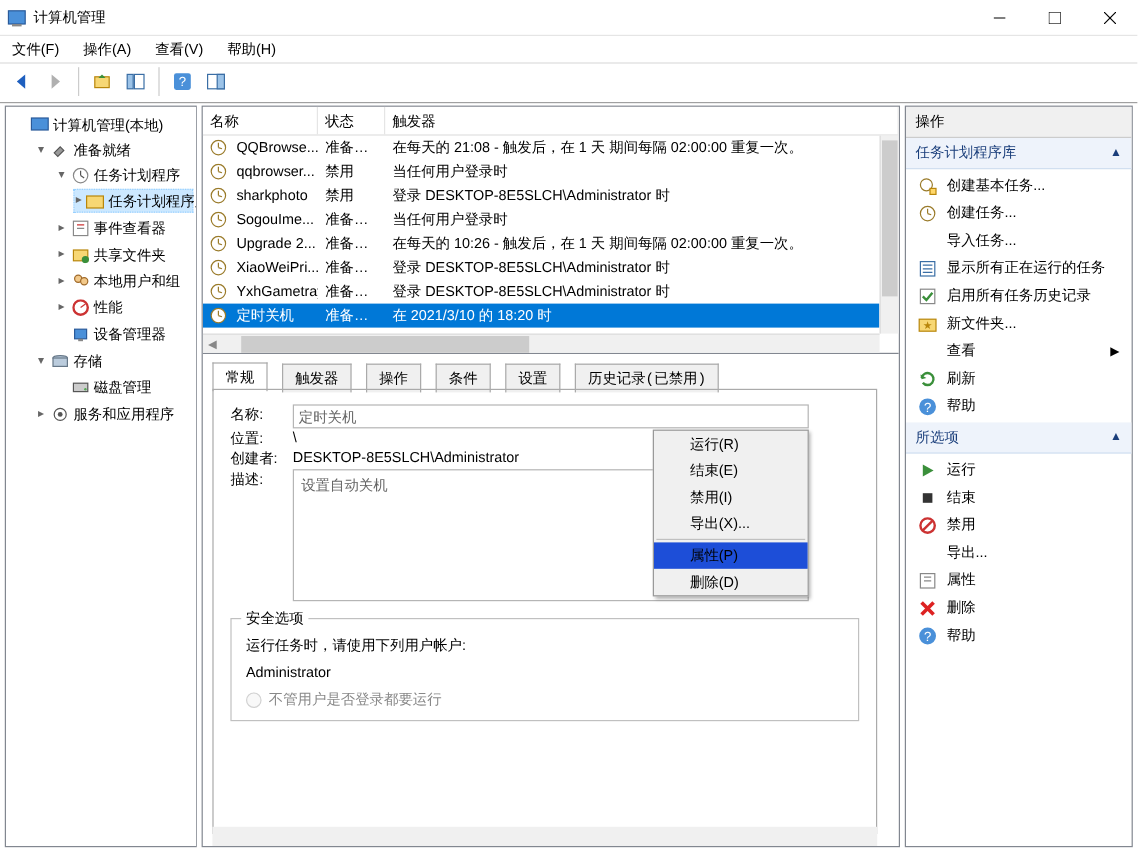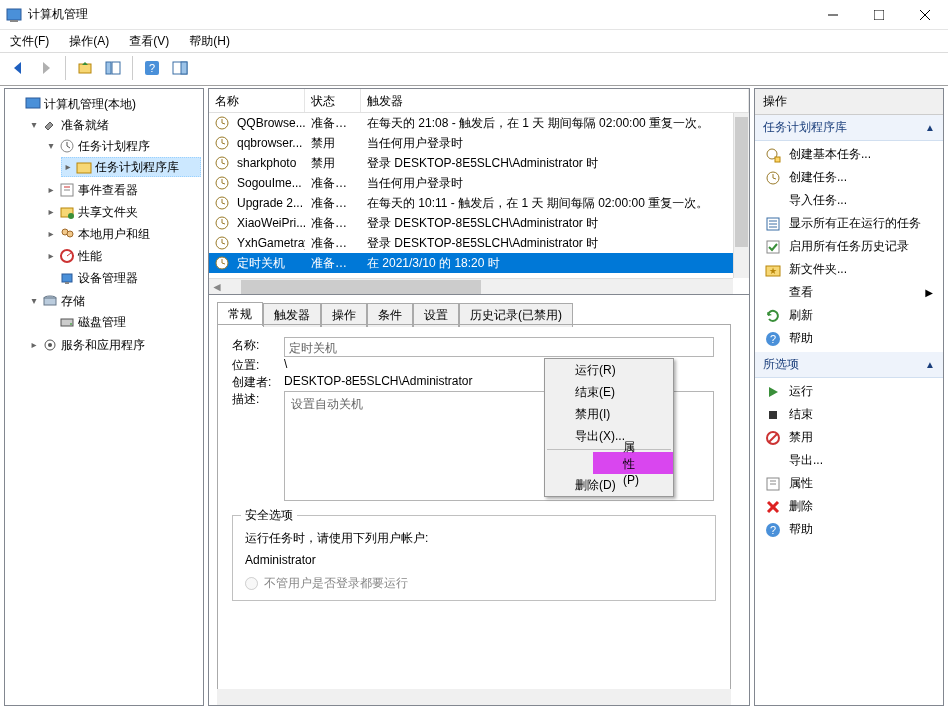--- a/index.html
+++ b/index.html
@@ -9,21 +9,21 @@
 .titlebar .title { flex:1; }
 .titlebar .ctrls { display:flex; }
 .titlebar .ctrls div { width:46px; height:30px; display:flex; align-items:center; justify-content:center; }
 .menubar { height: 22px; padding: 2px 6px 0 6px; display:flex; gap:12px; }
 .menubar span { padding: 1px 4px; }
 .toolbar { height: 32px; padding: 3px 6px; display:flex; align-items:center; gap:4px; border-top:1px solid #dcdcdc; border-bottom:1px solid #fff; }
 .tbtn { width:24px; height:24px; display:flex; align-items:center; justify-content:center; border:1px solid transparent; }
 .divider-v { width:1px; height:24px; background:#ccc; margin:0 3px; }
 .workspace { position: absolute; left:0; right:0; top:85px; bottom:0; border-top:1px solid #a0a0a0; display:flex; padding: 2px 4px 4px 4px; gap:4px;}
 .col { border:1px solid #828790; background:#fff; overflow:hidden; }
-.tree-col { width:200px; padding:4px 2px; overflow:auto; }
+.tree-col { width:160px; padding:4px 2px; overflow:auto; }
 .tree ul { list-style:none; }
 .tree li { white-space:nowrap; padding:1px 0 1px 3px; line-height:18px; }
 .tree .row { display:flex; align-items:center; gap:3px; padding:1px 2px;}
 .tree .row.selected { background:#cce8ff; border:1px dotted #99d1ff; padding:0 1px;}
 .tree .twist { width:10px; text-align:center; color:#666; font-size:10px; display:inline-block; }
 .tree .ico { width:16px; height:16px; display:inline-flex; align-items:center; justify-content:center; }
 .middle-col { flex:1; display:flex; flex-direction:column; position:relative;justify-content:space-between; }
 .grid-wrap { height: 206px; border-bottom:1px solid #828790; position:relative; }
 .grid-header { height:24px; background:#fff; display:flex; border-bottom:1px solid #e0e0e0; }
 .grid-header div { padding:4px 6px; border-right:1px solid #e5e5e5; font-size:12px; }
@@ -34,35 +34,35 @@
 .grid-row .c { padding:0 6px; overflow:hidden; text-overflow:ellipsis; white-space:nowrap; }
 .c-name { width:96px; display:flex; align-items:center; gap:8px; }
 .c-state { width:56px; }
 .c-trig { flex:1; }
 .clock-ico { width:14px; height:14px; display:inline-flex; }
 .grid-vscroll { position:absolute; right:0; top:24px; bottom:16px; width:16px; background:#f0f0f0; border-left:1px solid #ddd; }
 .grid-vscroll .thumb { position:absolute; left:1px; right:1px; top:4px; height:130px; background:#ccc; }
 .grid-hscroll { position:absolute; left:0; right:16px; bottom:0; height:16px; background:#f0f0f0; border-top:1px solid #ddd; display:flex; align-items:center; }
 .grid-hscroll .thumb { height:14px; width:240px; background:#ccc; margin-left:16px; }
 .detail-wrap { flex:1; position:relative; padding-top:6px; }
-.tabs { height:24px; display:flex; padding-left:8px; gap:0; }
+.tabs { height:24px; display:flex; padding-left:8px; gap:12px;font-family:Liberation Mono, monospace; }
 .tab { padding: 3px 10px; border:1px solid #aaa; border-bottom:none; background:#fff; position:relative; top:1px; font-size:12px;}
 .tab:not(.active) { background:#f0f0f0; top:2px; }
 .sheet { border:1px solid #aaa; margin:0 8px 0 8px; position:absolute; top:29px; left:0; right:10px; bottom:10px; padding:12px 14px; overflow:hidden;}
 .sheet-hscroll { position:absolute; left:8px; right:18px; bottom:0; height:16px; background:#f0f0f0; }
 .frow { display:flex; align-items:flex-start; }
 .flabel { width:52px; }
 .fval-text { border:1px solid #b5b5b5; background:#fff; padding:2px 4px; width:430px; height:20px; color:#666;}
 .fdesc { border:1px solid #b5b5b5; background:#fff; padding:4px 6px; width:430px; height:110px; color:#666;}
 .groupbox { border:1px solid #c0c0c0; position:relative; margin-top:14px; padding:14px 12px 6px 12px; }
 .groupbox .legend { position:absolute; top:-9px; left:8px; background:#fff; padding:0 4px; }
 .radio { margin:2px 0; display:flex; align-items:center; gap:6px; }
 .context-menu { position:absolute; left:544px; top:272px; width:130px; background:#f0f0f0; border:1px solid #999; box-shadow:2px 2px 3px rgba(0,0,0,.3); z-index:50;}
 .context-menu .mitem { padding:4px 30px; height:22px; display:flex; align-items:center;}
-.context-menu .mitem.sel { background:#d946ef;margin-left:48px; }
+.context-menu .mitem.sel { background:#1d4ed8; }
 .context-menu .msep { height:1px; background:#c0c0c0; margin:2px 2px; }
 .actions-col { width:190px; display:flex; flex-direction:column; }
 .actions-col .hdr { background:#f0f0f0; border-bottom:1px solid #ccc; padding:4px 8px; font-weight:400;}
 .actions-col .section-hdr { background:#eef3fb; color:#1a3e7b; padding:4px 8px; display:flex; justify-content:space-between; align-items:center; border-bottom:1px solid #d1dff0;}
 .actions-col .section-hdr .tri { font-size:10px; }
 .actions-col .alist { padding:2px 0; }
 .actions-col .aitem { display:flex; align-items:center; gap:8px; padding:3px 10px 3px 10px; white-space:nowrap;}
 .actions-col .aico { width:16px; height:16px; display:inline-flex; align-items:center; justify-content:center;}
 .actions-col .sub-arrow { margin-left:auto; font-size:10px; }
 svg { display:block; }
@@ -371,21 +371,21 @@
               <span class="clock-ico">
                 <svg width="14" height="14">
                   <circle cx="7" cy="7" r="6" fill="#fff" stroke="#9a7b2a"></circle>
                   <line x1="7" y1="7" x2="7" y2="3" stroke="#9a7b2a"></line>
                   <line x1="7" y1="7" x2="10" y2="8" stroke="#9a7b2a"></line>
                 </svg>
               </span>
               <span>Upgrade 2...</span>
             </div>
             <div class="c c-state">准备就绪</div>
-            <div class="c c-trig">在每天的 10:11 - 触发后，在 1 天 期间每隔 02:00:00 重复一次。</div>
+            <div class="c c-trig">在每天的 10:26 - 触发后，在 1 天 期间每隔 02:00:00 重复一次。</div>
           </div>
           <div class="grid-row">
             <div class="c c-name">
               <span class="clock-ico">
                 <svg width="14" height="14">
                   <circle cx="7" cy="7" r="6" fill="#fff" stroke="#9a7b2a"></circle>
                   <line x1="7" y1="7" x2="7" y2="3" stroke="#9a7b2a"></line>
                   <line x1="7" y1="7" x2="10" y2="8" stroke="#9a7b2a"></line>
                 </svg>
               </span>

